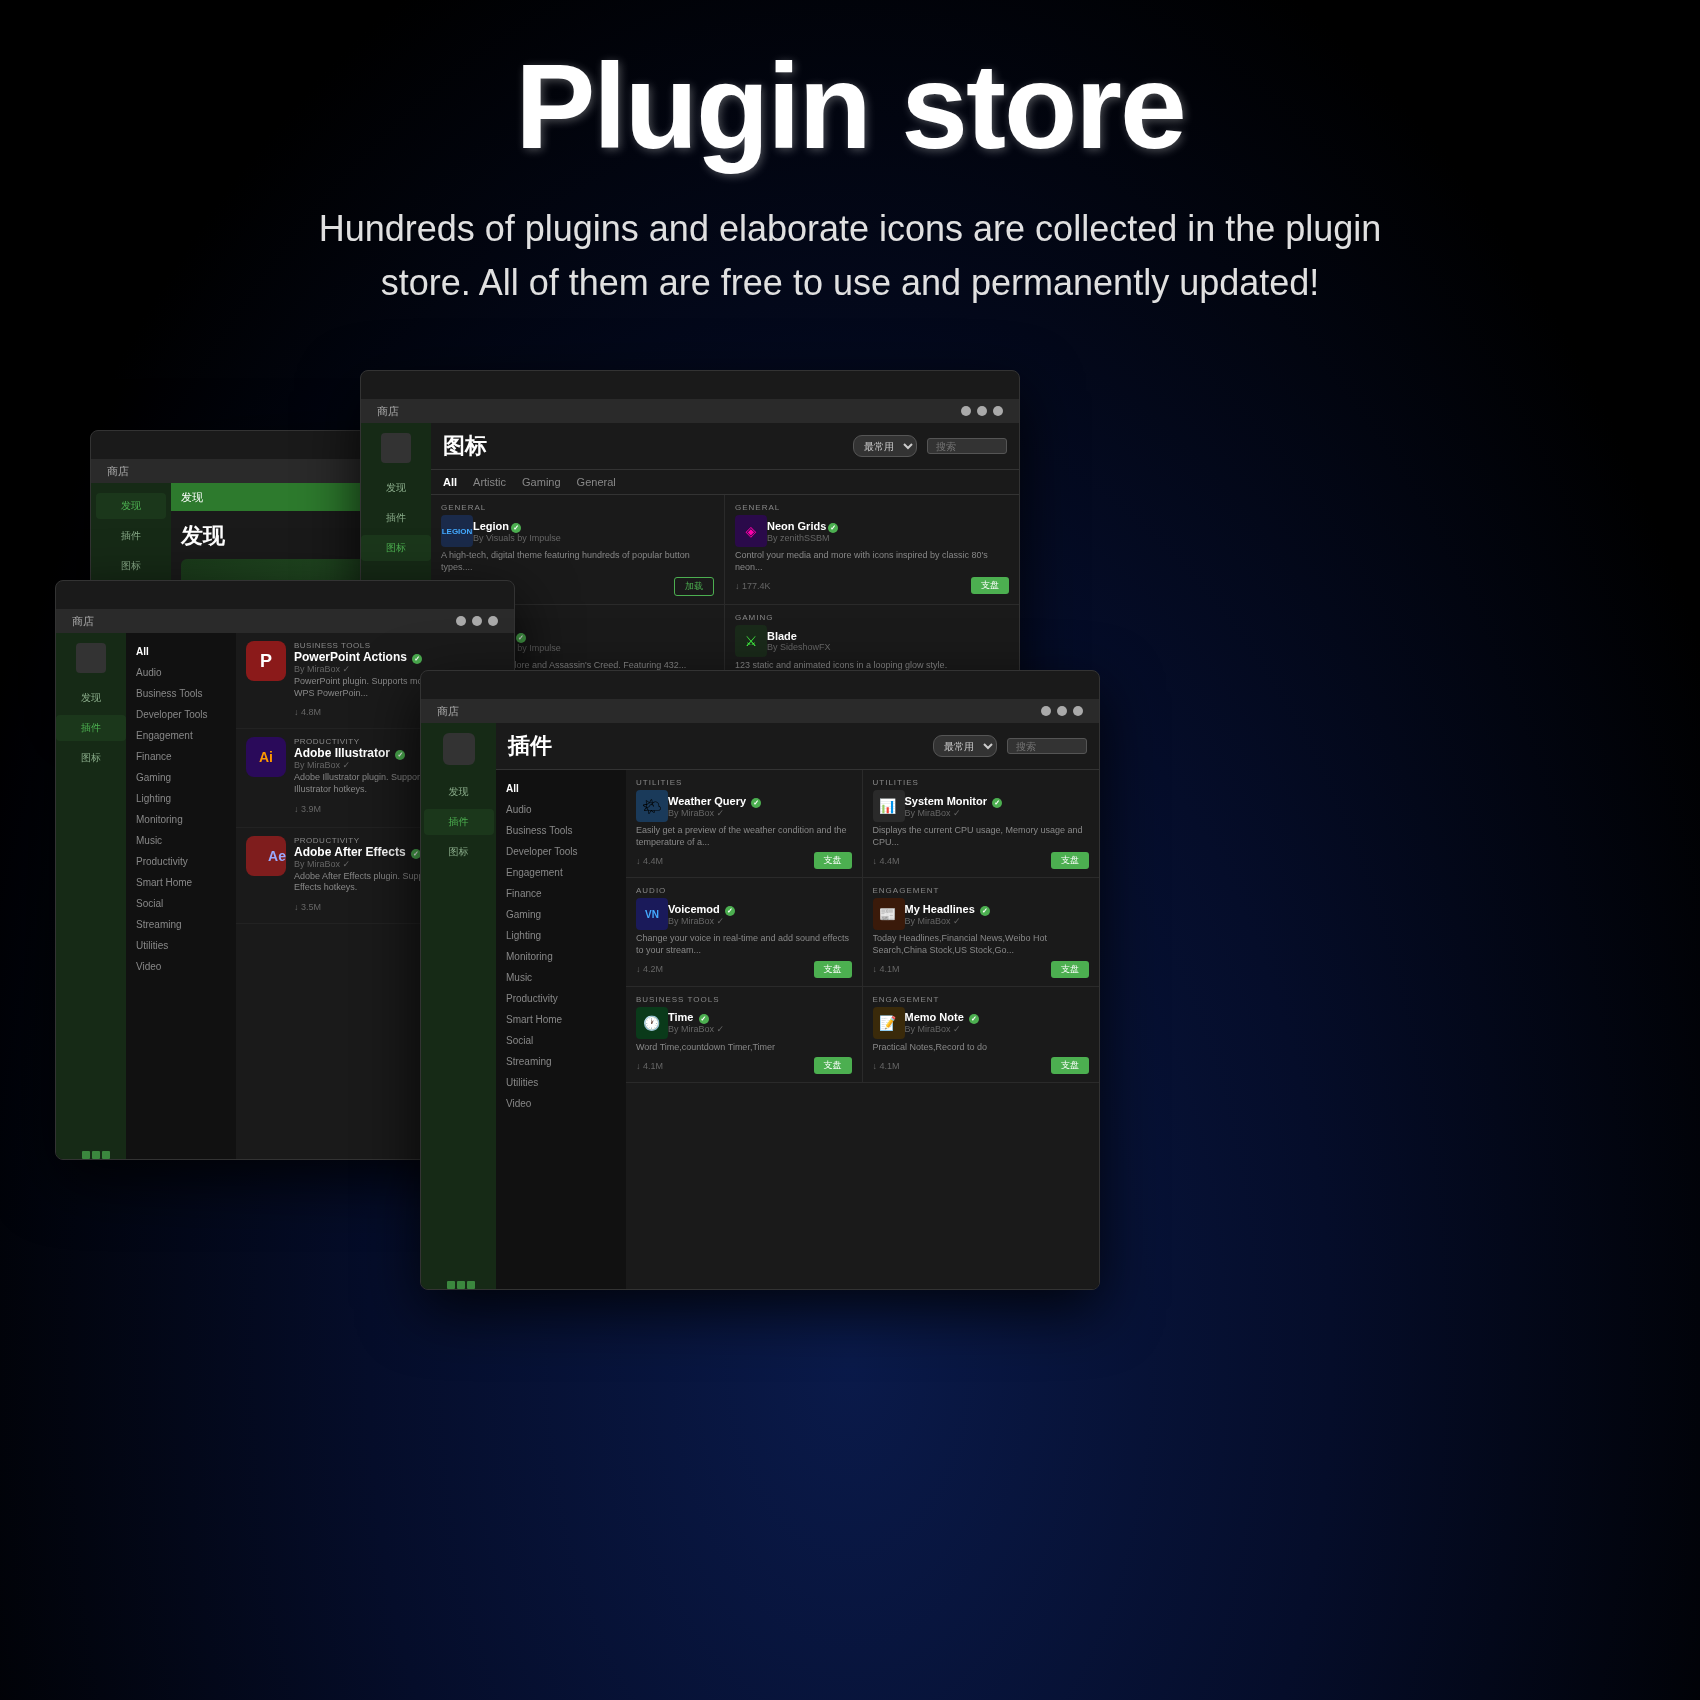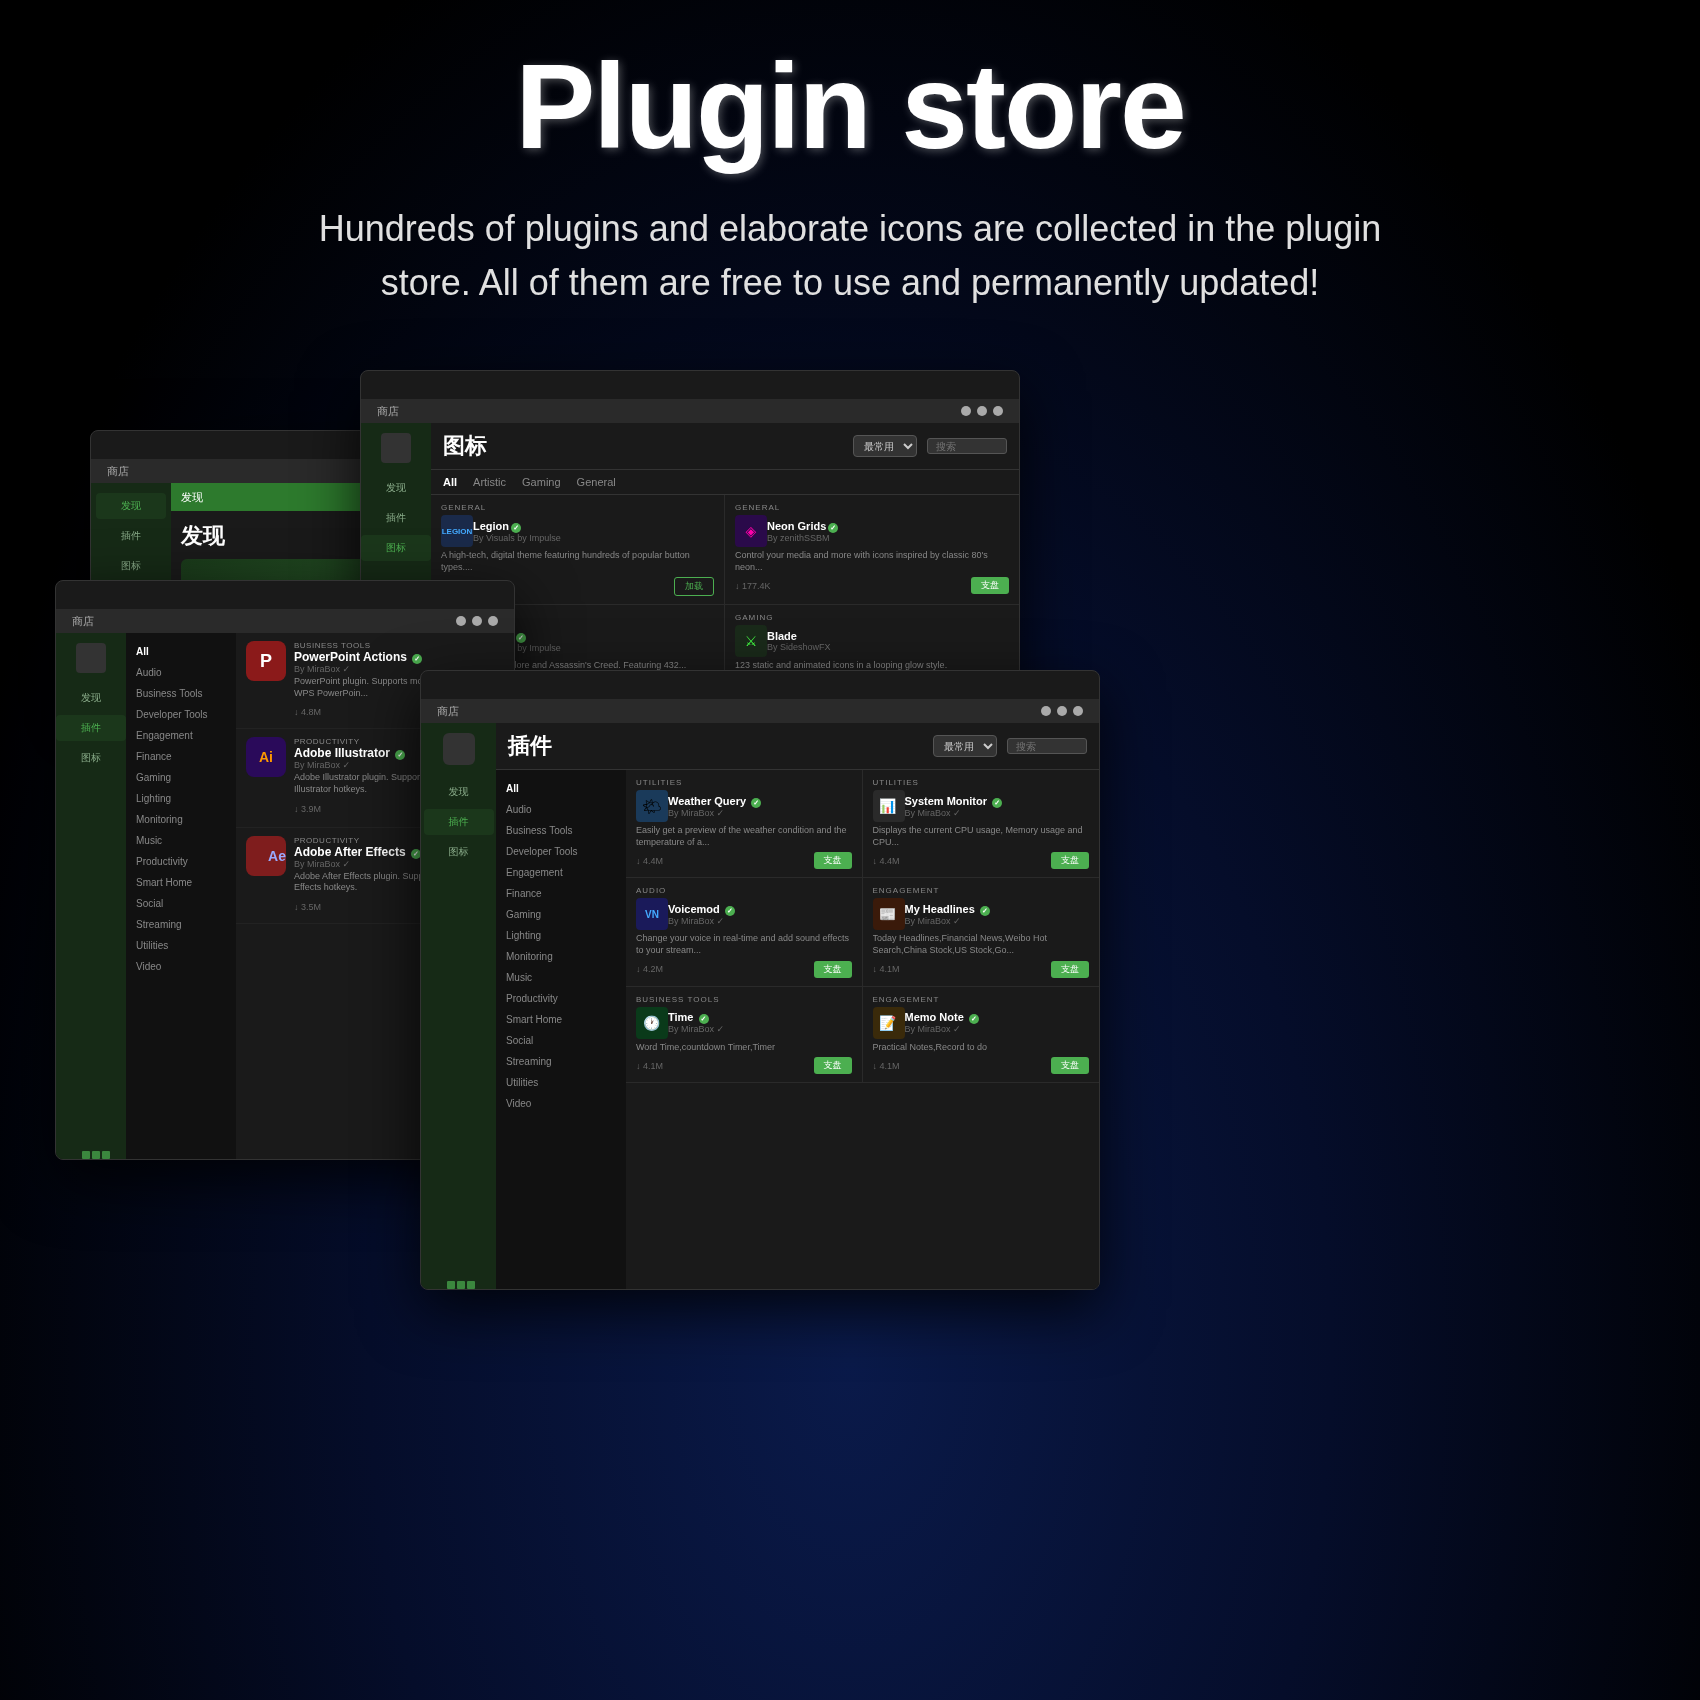--- a/index.html
+++ b/index.html
@@ -192,21 +192,21 @@
       display: flex;
       align-items: center;
       gap: 10px;
     }
     .sort-select {
       background: #333;
       border: 1px solid #555;
       color: #ccc;
       font-size: 10px;
       padding: 2px 6px;
-      border-radius: 4px;
+      border-radius: 9px;
       height: 22px;
     }
     .search-box {
       background: #333;
       border: 1px solid #555;
       color: #ccc;
       font-size: 10px;
       padding: 2px 8px;
       border-radius: 3px;
       height: 16px;

